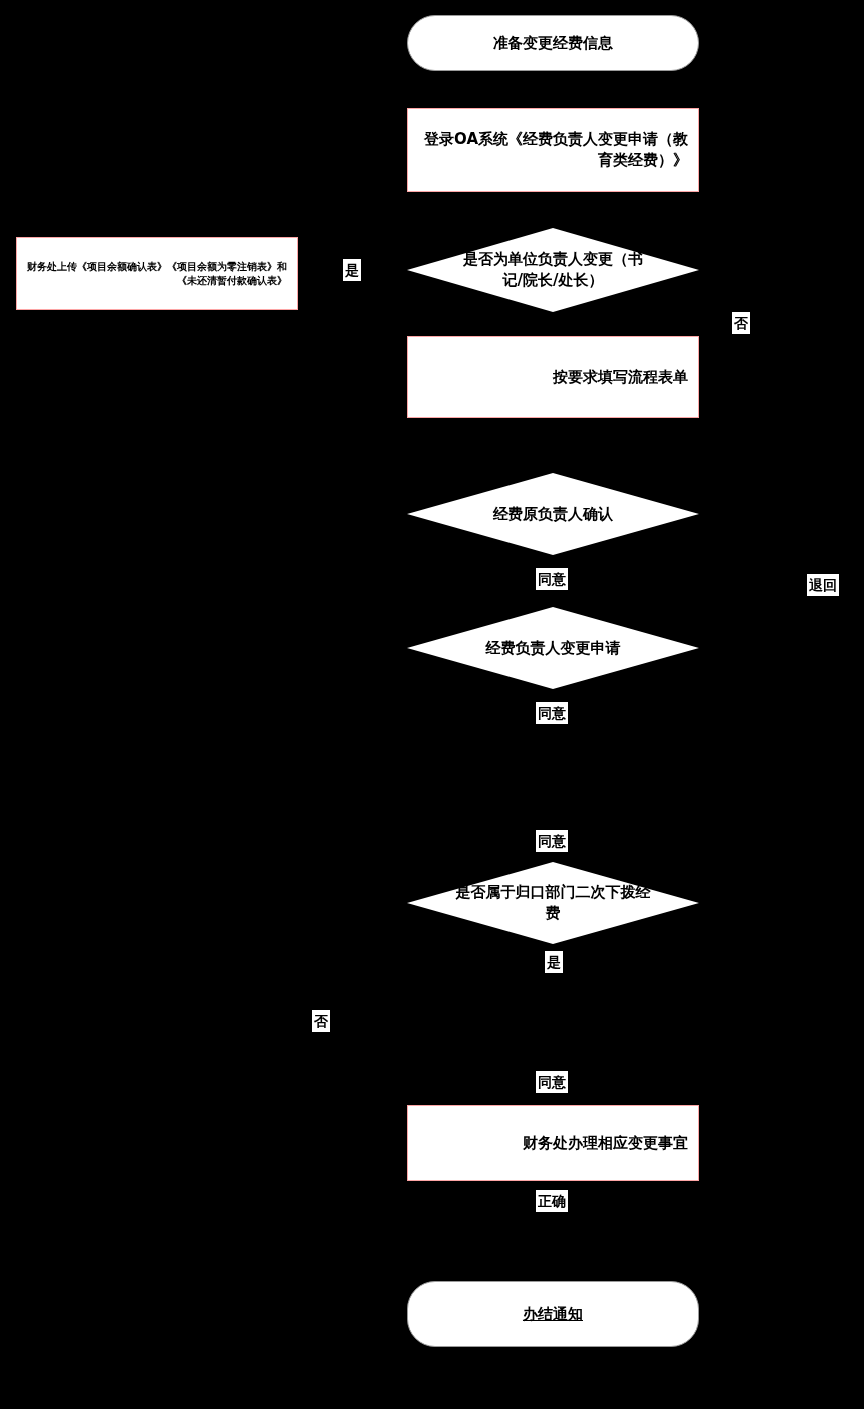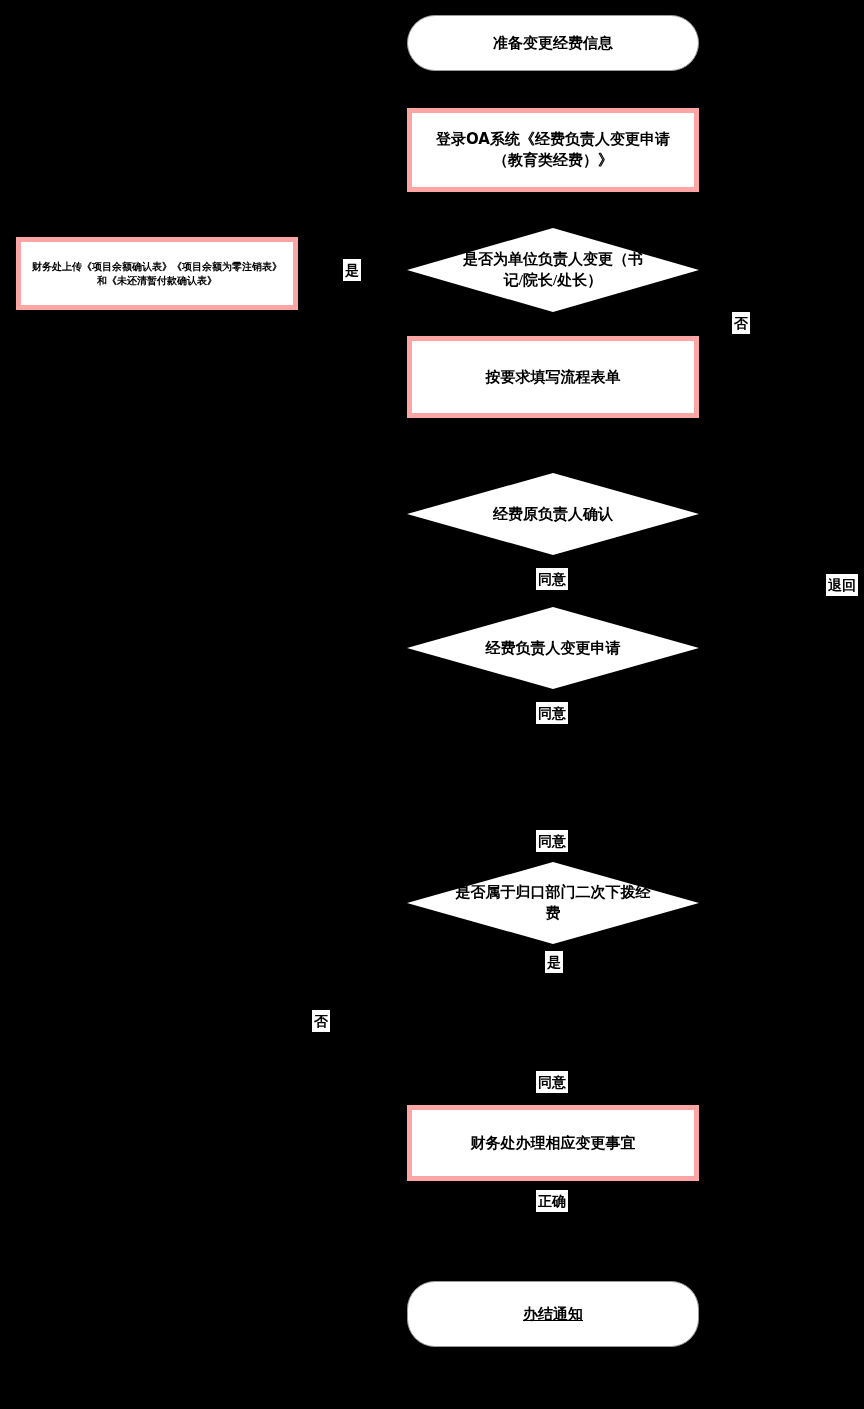--- a/index.html
+++ b/index.html
@@ -31,21 +31,22 @@
     align-items: center;
     justify-content: center;
     text-align: center;
     line-height: 1.38;
     font-size: 15px;
     font-weight: 700;
     padding: 12px 10px;
   }
 
   .node.process {
-    border: 5px solid #fca5a5;
+    border: 1px solid #fca5a5;
+    text-align: right;
   }
 
   .node.terminator {
     border: 1px solid #9a9a9a;
     border-radius: 28px;
   }
 
   
   .node.decision {
     background: transparent;
@@ -80,35 +81,35 @@
   }
 
   .node-text {
     display: block;
     width: 100%;
   }
 
   
   #node-start        { left: 407px; top: 15px;   width: 292px; height: 56px; }
   #node-oa-login     { left: 407px; top: 108px;  width: 292px; height: 84px; }
-  #node-dec-unit     { left: 407px; top: 228px;  width: 292px; height: 84px; font-family: Liberation Serif, serif; }
+  #node-dec-unit     { left: 407px; top: 228px;  width: 292px; height: 84px; }
   #node-finance-upload { left: 16px; top: 237px; width: 282px; height: 73px; font-size: 10px; }
   #node-fill-form    { left: 407px; top: 336px;  width: 292px; height: 82px; }
   #node-dec-orig     { left: 407px; top: 473px;  width: 292px; height: 82px; }
   #node-dec-new      { left: 407px; top: 607px;  width: 292px; height: 82px; }
   #node-dec-unit-app { left: 407px; top: 741px;  width: 292px; height: 82px; }
   #node-dec-sub      { left: 407px; top: 862px;  width: 292px; height: 82px; }
   #node-dec-dept     { left: 407px; top: 988px;  width: 292px; height: 82px; }
   #node-finance-do   { left: 407px; top: 1105px; width: 292px; height: 76px; }
   #node-done         { left: 407px; top: 1281px; width: 292px; height: 66px; text-decoration: underline; }
 
   #label-yes-unit    { left: 343px;  top: 259px; }
   #label-no-unit     { left: 732px;  top: 312px; }
   #label-agree-1     { left: 536px;  top: 568px; }
-  #label-return      { left: 826px;  top: 574px; }
+  #label-return      { left: 807px;  top: 574px; }
   #label-agree-2     { left: 536px;  top: 702px; }
   #label-agree-3     { left: 536px;  top: 830px; }
   #label-yes-sub     { left: 545px;  top: 951px; }
   #label-no-sub      { left: 312px;  top: 1010px; }
   #label-agree-4     { left: 536px;  top: 1071px; }
   #label-correct     { left: 536px;  top: 1190px; }
 </style>
 </head>
 <body>
 

